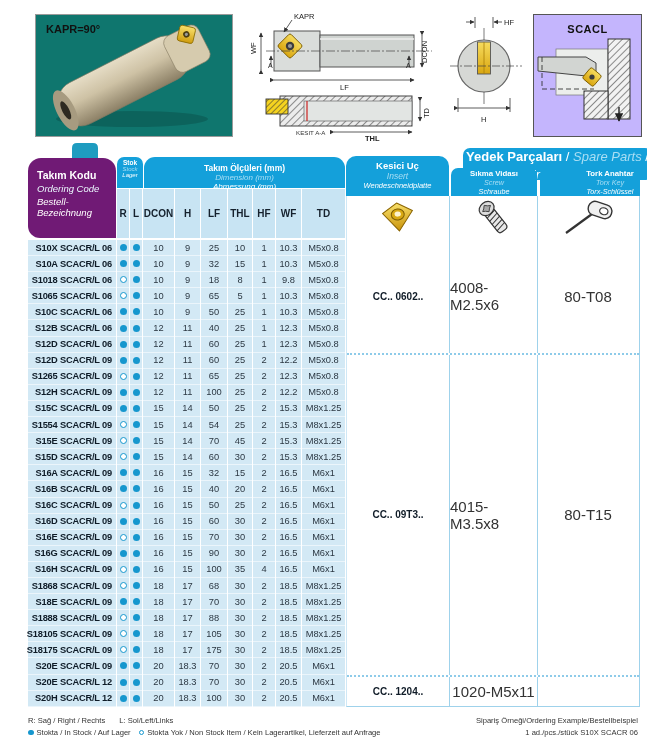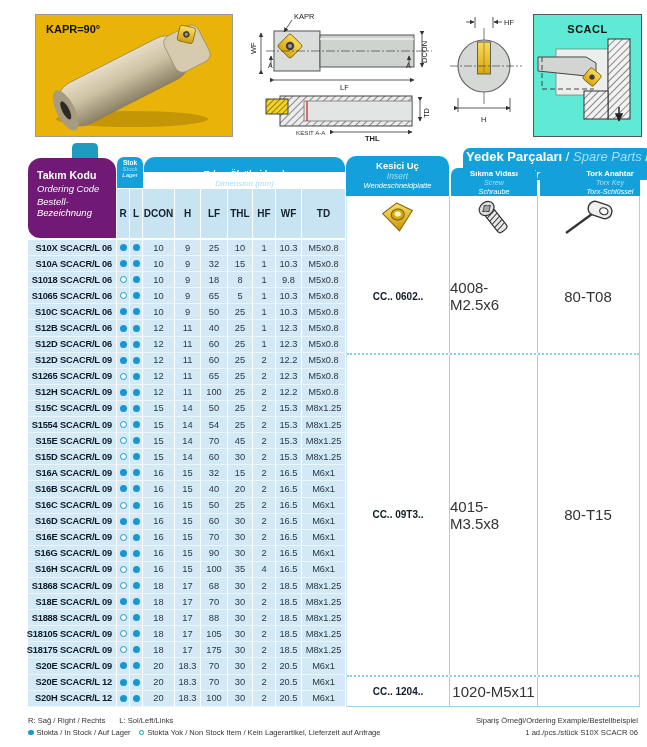--- a/index.html
+++ b/index.html
@@ -1,41 +1,41 @@
 <!DOCTYPE html>
 <html><head>
 <meta charset="utf-8">
 <style>
   html,body{margin:0;padding:0;background:#fff;}
   .page{position:relative;width:647px;height:747px;background:#fff;overflow:hidden;
         font-family:"Liberation Sans", sans-serif;}
 
   
   .photo-box{position:absolute;left:35px;top:14px;width:196px;height:121px;
-             border:1px solid #9a9a9a;background:#eab308;}
+             border:1px solid #9a9a9a;background:#0f766e;}
   .kapr-label{position:absolute;left:10px;top:8px;font-size:11px;font-weight:bold;color:#111;}
   .draw-main{position:absolute;left:246px;top:8px;}
   .draw-end{position:absolute;left:448px;top:12px;}
   .scacl-box{position:absolute;left:533px;top:14px;width:107px;height:121px;
-             border:1.5px solid #555;background:#5eead4;}
+             border:1.5px solid #555;background:#c4b5fd;}
   .scacl-title{font-size:11px;font-weight:bold;color:#111;text-align:center;margin-top:8px;letter-spacing:.5px;}
 
   
   .bookmark{position:absolute;left:70px;top:141px;}
   .takim-box{position:absolute;left:28px;top:158px;width:88px;height:80px;background:#701a75;
              border-radius:13px 13px 0 12px;padding:11px 0 0 9px;box-sizing:border-box;z-index:2;}
   .takim-box .l1{font-size:10.5px;font-weight:bold;color:#fff;}
   .takim-box .l2{font-size:9.5px;font-style:italic;color:#eaf8fe;margin-top:2px;}
   .takim-box .l3{font-size:9.5px;font-style:italic;color:#fff;margin-top:2px;}
   .hdrbox{position:absolute;background:#14a0da;color:#fff;text-align:center;box-sizing:border-box;}
   .stok-box{left:117px;top:157px;width:26px;height:31px;border-radius:7px 7px 0 0;padding-top:2px;}
   .stok-box .t1{font-size:6.5px;font-weight:bold;}
   .stok-box .t2{font-size:6px;font-style:italic;color:#a9def4;}
   .stok-box .t3{font-size:6px;font-style:italic;}
-  .dims-box{left:144px;top:157px;width:201px;height:15px;border-radius:11px 11px 0 0;padding-top:12px;}
+  .dims-box{left:144px;top:157px;width:201px;height:31px;border-radius:11px 11px 0 0;padding-top:6px;}
   .dims-box .t1{font-size:8.5px;font-weight:bold;}
   .dims-box .t2{font-size:8px;font-style:italic;color:#a9def4;}
   .dims-box .t3{font-size:8px;font-style:italic;}
   .kesici-box{left:346px;top:156px;width:103px;height:40px;border-radius:10px 10px 0 0;padding-top:4px;}
   .kesici-box .t1{font-size:9.5px;font-weight:bold;}
   .kesici-box .t2{font-size:8.5px;font-style:italic;color:#a9def4;}
   .kesici-box .t3{font-size:7.5px;font-style:italic;}
   .spare-banner{left:451px;top:148px;width:189px;height:32px;border-radius:7px;
                 font-size:13px;line-height:18px;margin-left:12px;}
   .spare-banner .b1{font-weight:bold;}

